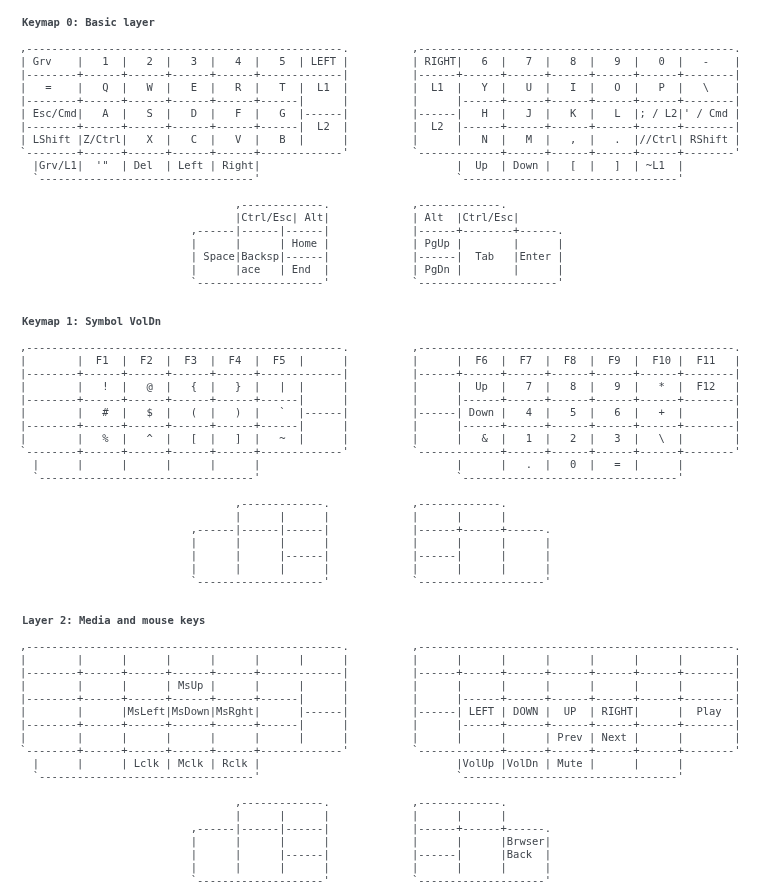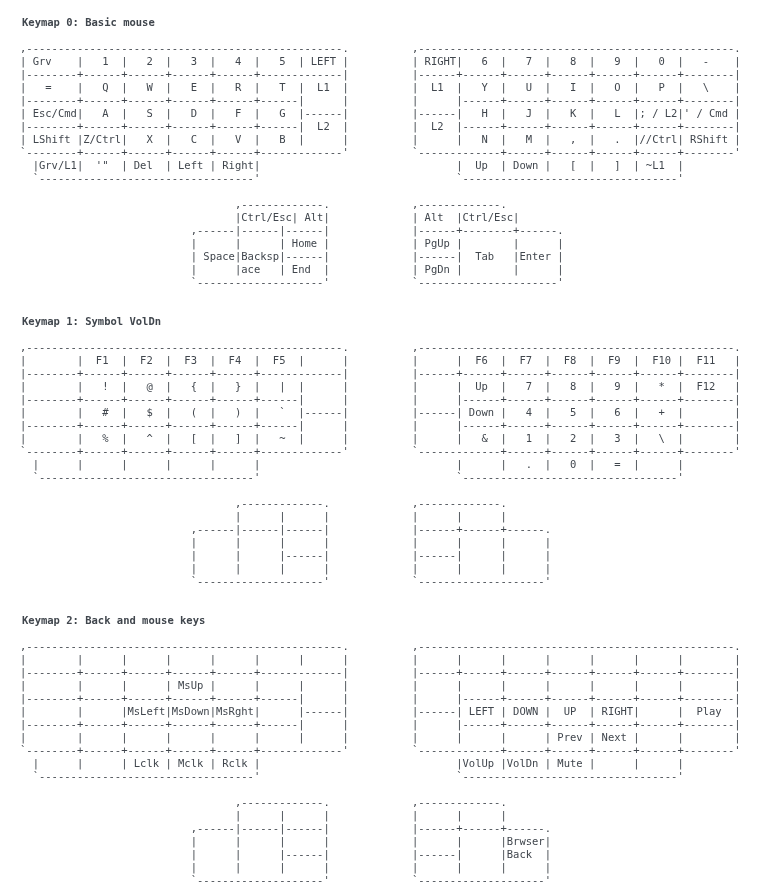--- a/index.html
+++ b/index.html
@@ -26,21 +26,21 @@
     line-height: inherit;
     white-space: pre;
   }
 </style>
 </head>
 <body style="color: rgb(64, 70, 77); background: rgb(255, 255, 255);">
 
 <main class="doc">
 
   <section class="keymap-section">
-    <div class="keymap-title">Keymap 0: Basic mouse</div>
+    <div class="keymap-title">Keymap 0: Basic layer</div>
     <pre class="keymap-art">,--------------------------------------------------.          ,--------------------------------------------------.
 | Grv    |   1  |   2  |   3  |   4  |   5  | LEFT |          | RIGHT|   6  |   7  |   8  |   9  |   0  |   -    |
 |--------+------+------+------+------+-------------|          |------+------+------+------+------+------+--------|
 |   =    |   Q  |   W  |   E  |   R  |   T  |  L1  |          |  L1  |   Y  |   U  |   I  |   O  |   P  |   \    |
 |--------+------+------+------+------+------|      |          |      |------+------+------+------+------+--------|
 | Esc/Cmd|   A  |   S  |   D  |   F  |   G  |------|          |------|   H  |   J  |   K  |   L  |; / L2|' / Cmd |
 |--------+------+------+------+------+------|  L2  |          |  L2  |------+------+------+------+------+--------|
 | LShift |Z/Ctrl|   X  |   C  |   V  |   B  |      |          |      |   N  |   M  |   ,  |   .  |//Ctrl| RShift |
 `--------+------+------+------+------+-------------'          `-------------+------+------+------+------+--------'
   |Grv/L1|  '"  | Del  | Left | Right|                               |  Up  | Down |   [  |   ]  | ~L1  |
@@ -72,21 +72,21 @@
                                   ,-------------.             ,-------------.
                                   |      |      |             |      |      |
                            ,------|------|------|             |------+------+------.
                            |      |      |      |             |      |      |      |
                            |      |      |------|             |------|      |      |
                            |      |      |      |             |      |      |      |
                            `--------------------'             `--------------------'</pre>
   </section>
 
   <section class="keymap-section">
-    <div class="keymap-title">Keymap 2: Back and mouse keys</div>
+    <div class="keymap-title">Layer 2: Media and mouse keys</div>
     <pre class="keymap-art">,--------------------------------------------------.          ,--------------------------------------------------.
 |        |      |      |      |      |      |      |          |      |      |      |      |      |      |        |
 |--------+------+------+------+------+-------------|          |------+------+------+------+------+------+--------|
 |        |      |      | MsUp |      |      |      |          |      |      |      |      |      |      |        |
 |--------+------+------+------+------+------|      |          |      |------+------+------+------+------+--------|
 |        |      |MsLeft|MsDown|MsRght|      |------|          |------| LEFT | DOWN |  UP  | RIGHT|      |  Play  |
 |--------+------+------+------+------+------|      |          |      |------+------+------+------+------+--------|
 |        |      |      |      |      |      |      |          |      |      |      | Prev | Next |      |        |
 `--------+------+------+------+------+-------------'          `-------------+------+------+------+------+--------'
   |      |      | Lclk | Mclk | Rclk |                               |VolUp |VolDn | Mute |      |      |

